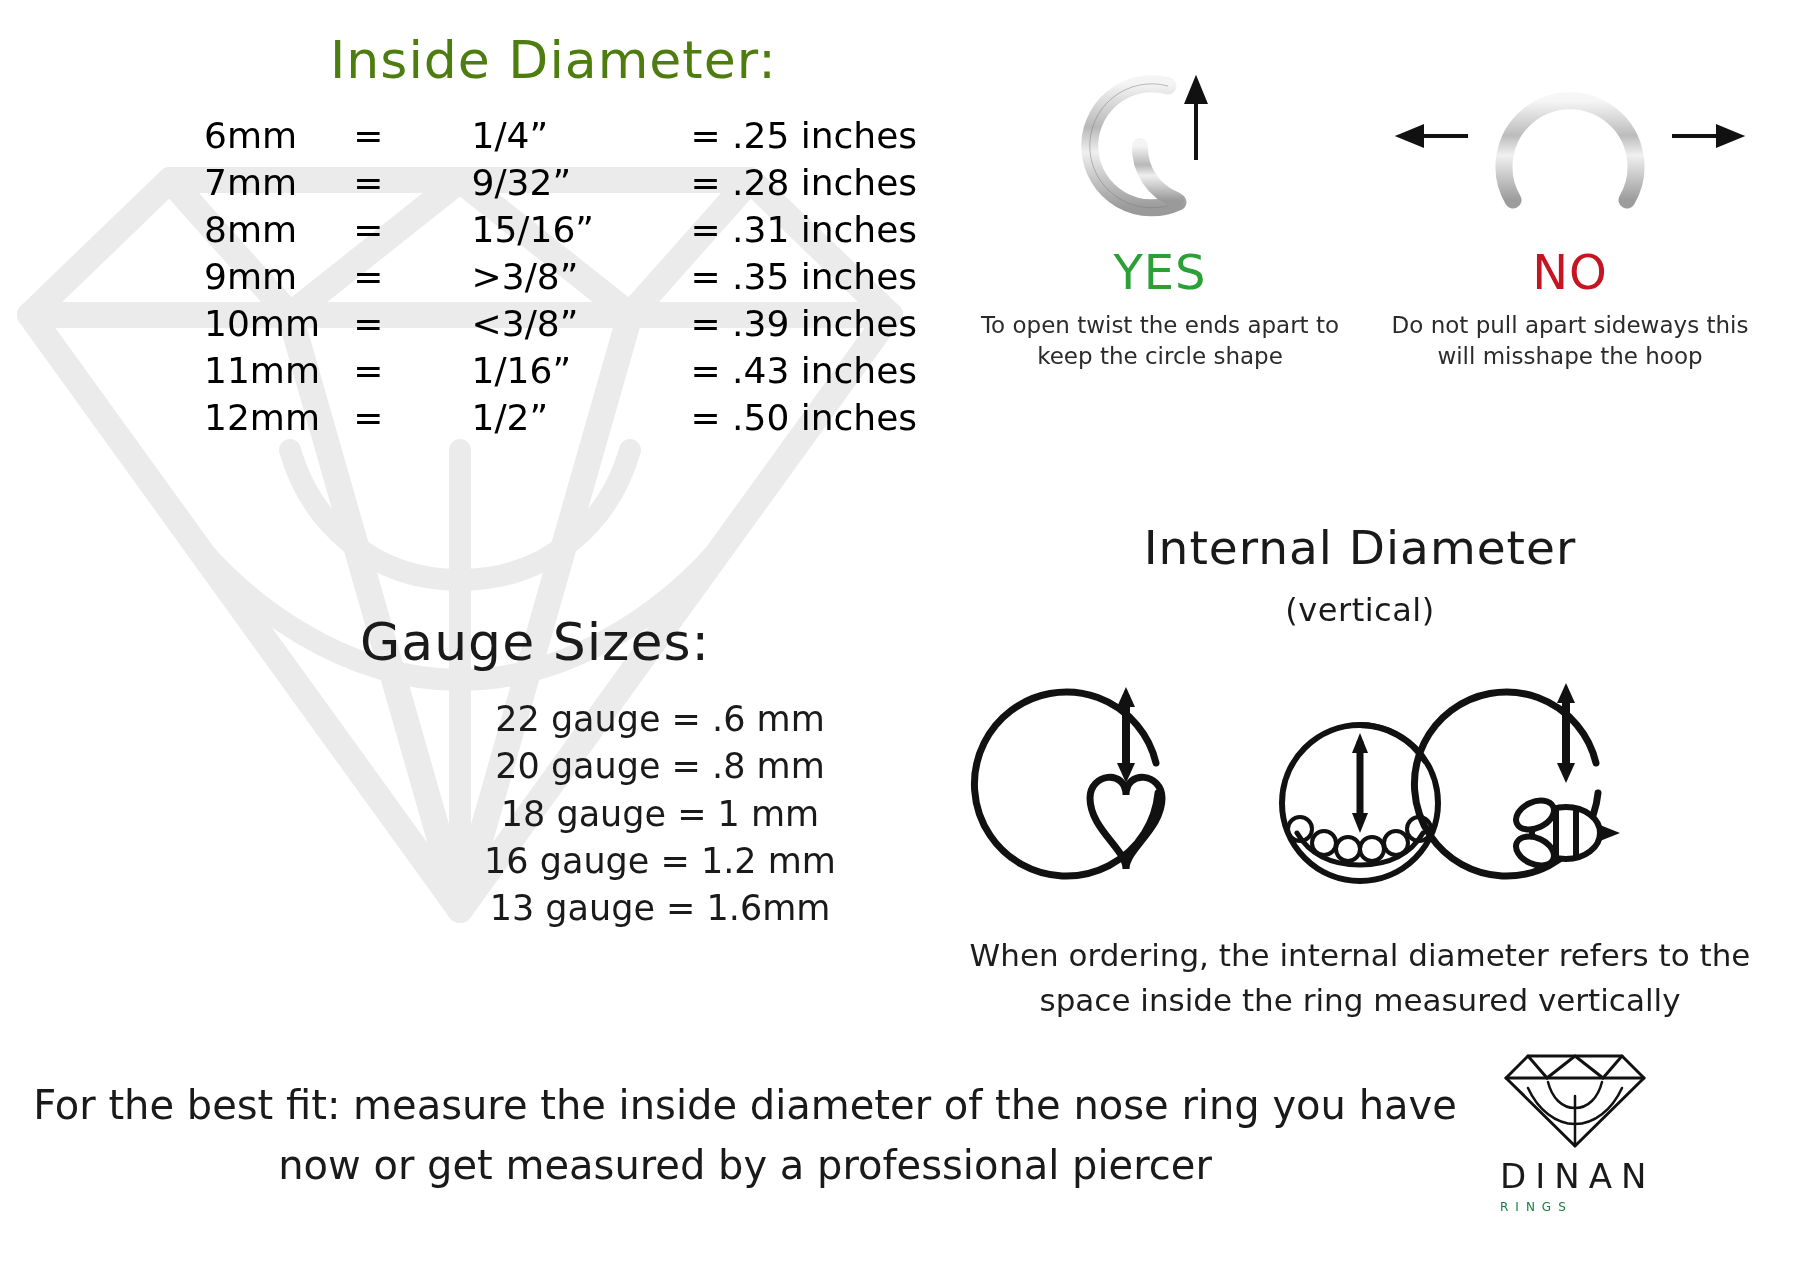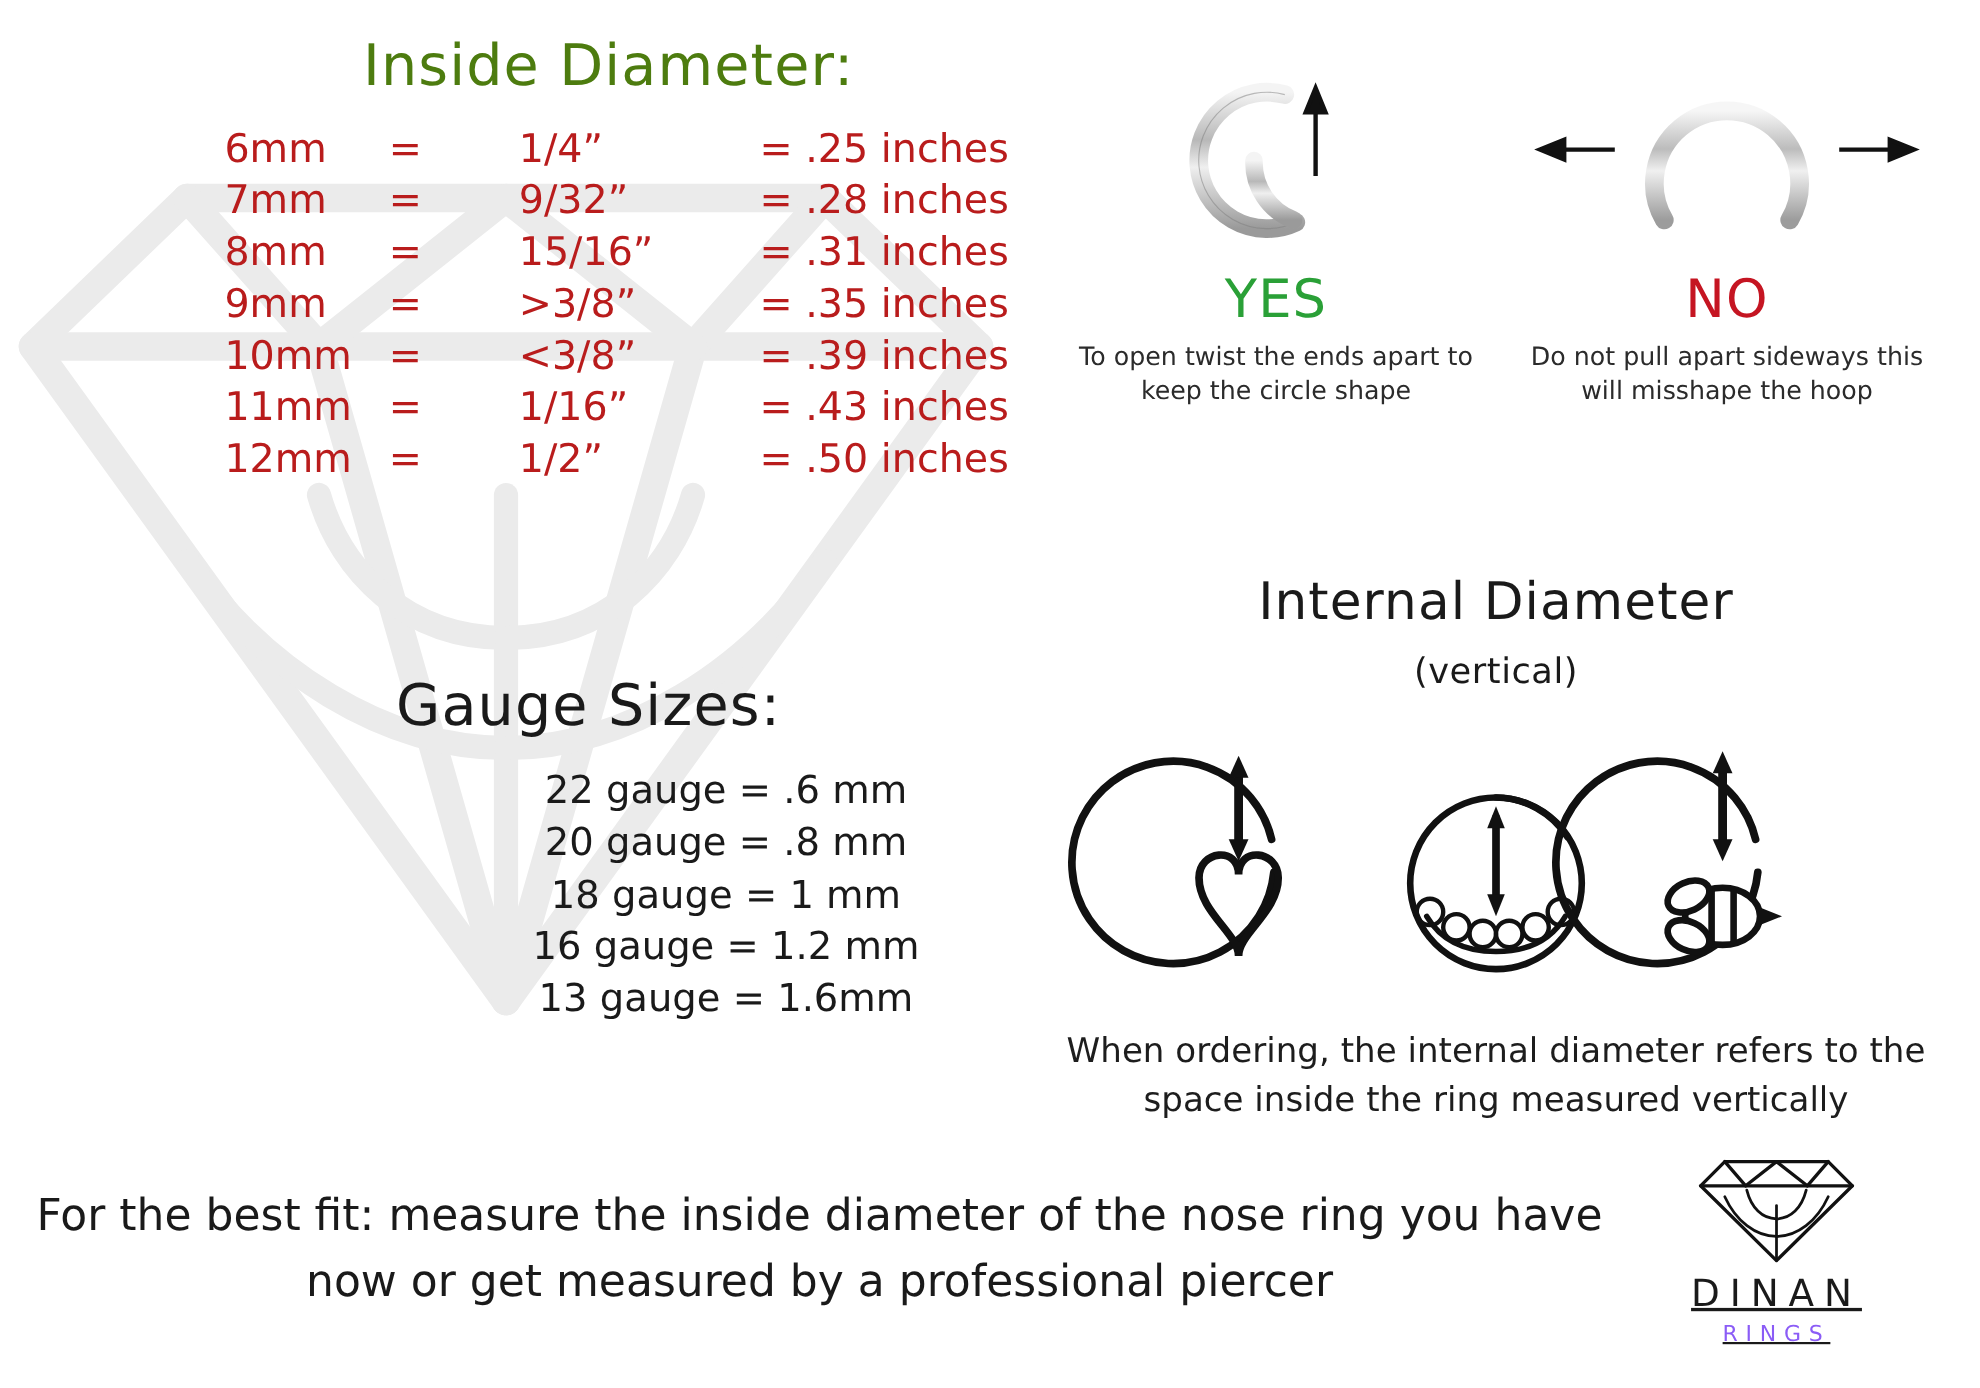--- a/index.html
+++ b/index.html
@@ -44,21 +44,21 @@
   #inside-diameter-title {
     font-size: 52px;
     letter-spacing: 1px;
     margin-left: 130px;
     color: #4d7c0f;
   }
   #id-table {
     margin-top: 22px;
     border-collapse: collapse;
     font-size: 36px;
-    color: #b91c1c;
+    color: #000000;
   }
   #id-table td {
     padding: 3px 0;
     white-space: nowrap;
   }
   .c-mm      { width: 150px; text-align: left; padding-left: 4px !important;}
   .c-eq      { width: 120px; text-align: left; }
   .c-frac    { width: 180px; text-align: left; padding-right: 20px !important;}
   .c-in      { width: 250px; text-align: left; padding-left: 20px !important;}
 
@@ -150,33 +150,31 @@
     line-height: 1.5;
     color: #1a1a1a;
   }
 
   
   #logo {
     position: absolute;
     left: 1500px;
     top: 1050px;
     width: 230px;
-    text-align: center;
-    text-decoration: underline;
   }
   #logo-name {
     font-size: 34px;
     letter-spacing: 9px;
     margin-top: 2px;
   }
   #logo-sub {
-    font-size: 20px;
+    font-size: 12px;
     letter-spacing: 7px;
     margin-top: 4px;
-    color: #8b5cf6;
+    color: #15803d;
   }
 </style>
 </head>
 <body>
 
 <svg id="watermark" viewBox="0 0 940 790" xmlns="http://www.w3.org/2000/svg">
   <g fill="none" stroke="#ebebeb" stroke-width="26" stroke-linejoin="round" stroke-linecap="round">
     <path d="M40 165 L180 30 L760 30 L900 165 L470 760 Z"></path>
     <path d="M40 165 L900 165"></path>
     <path d="M180 30 L300 165 L470 760"></path>

